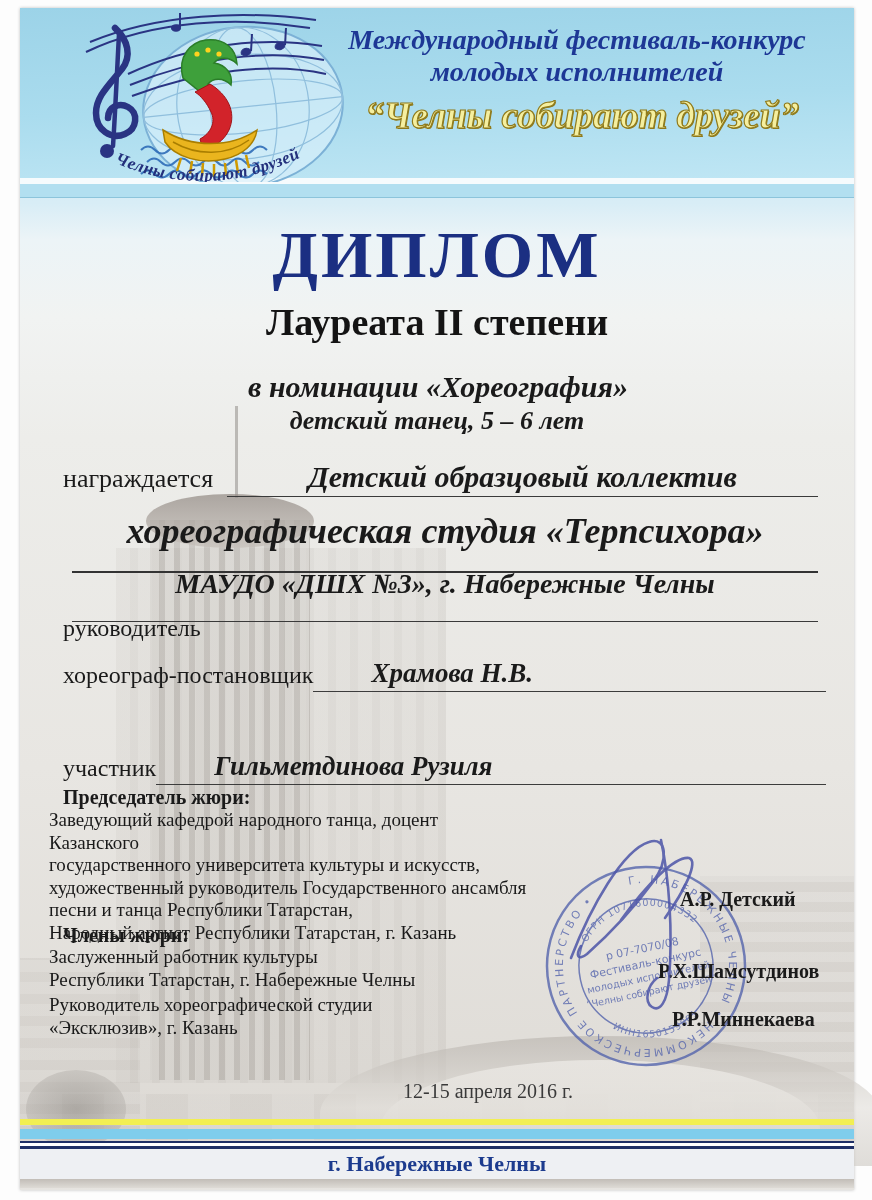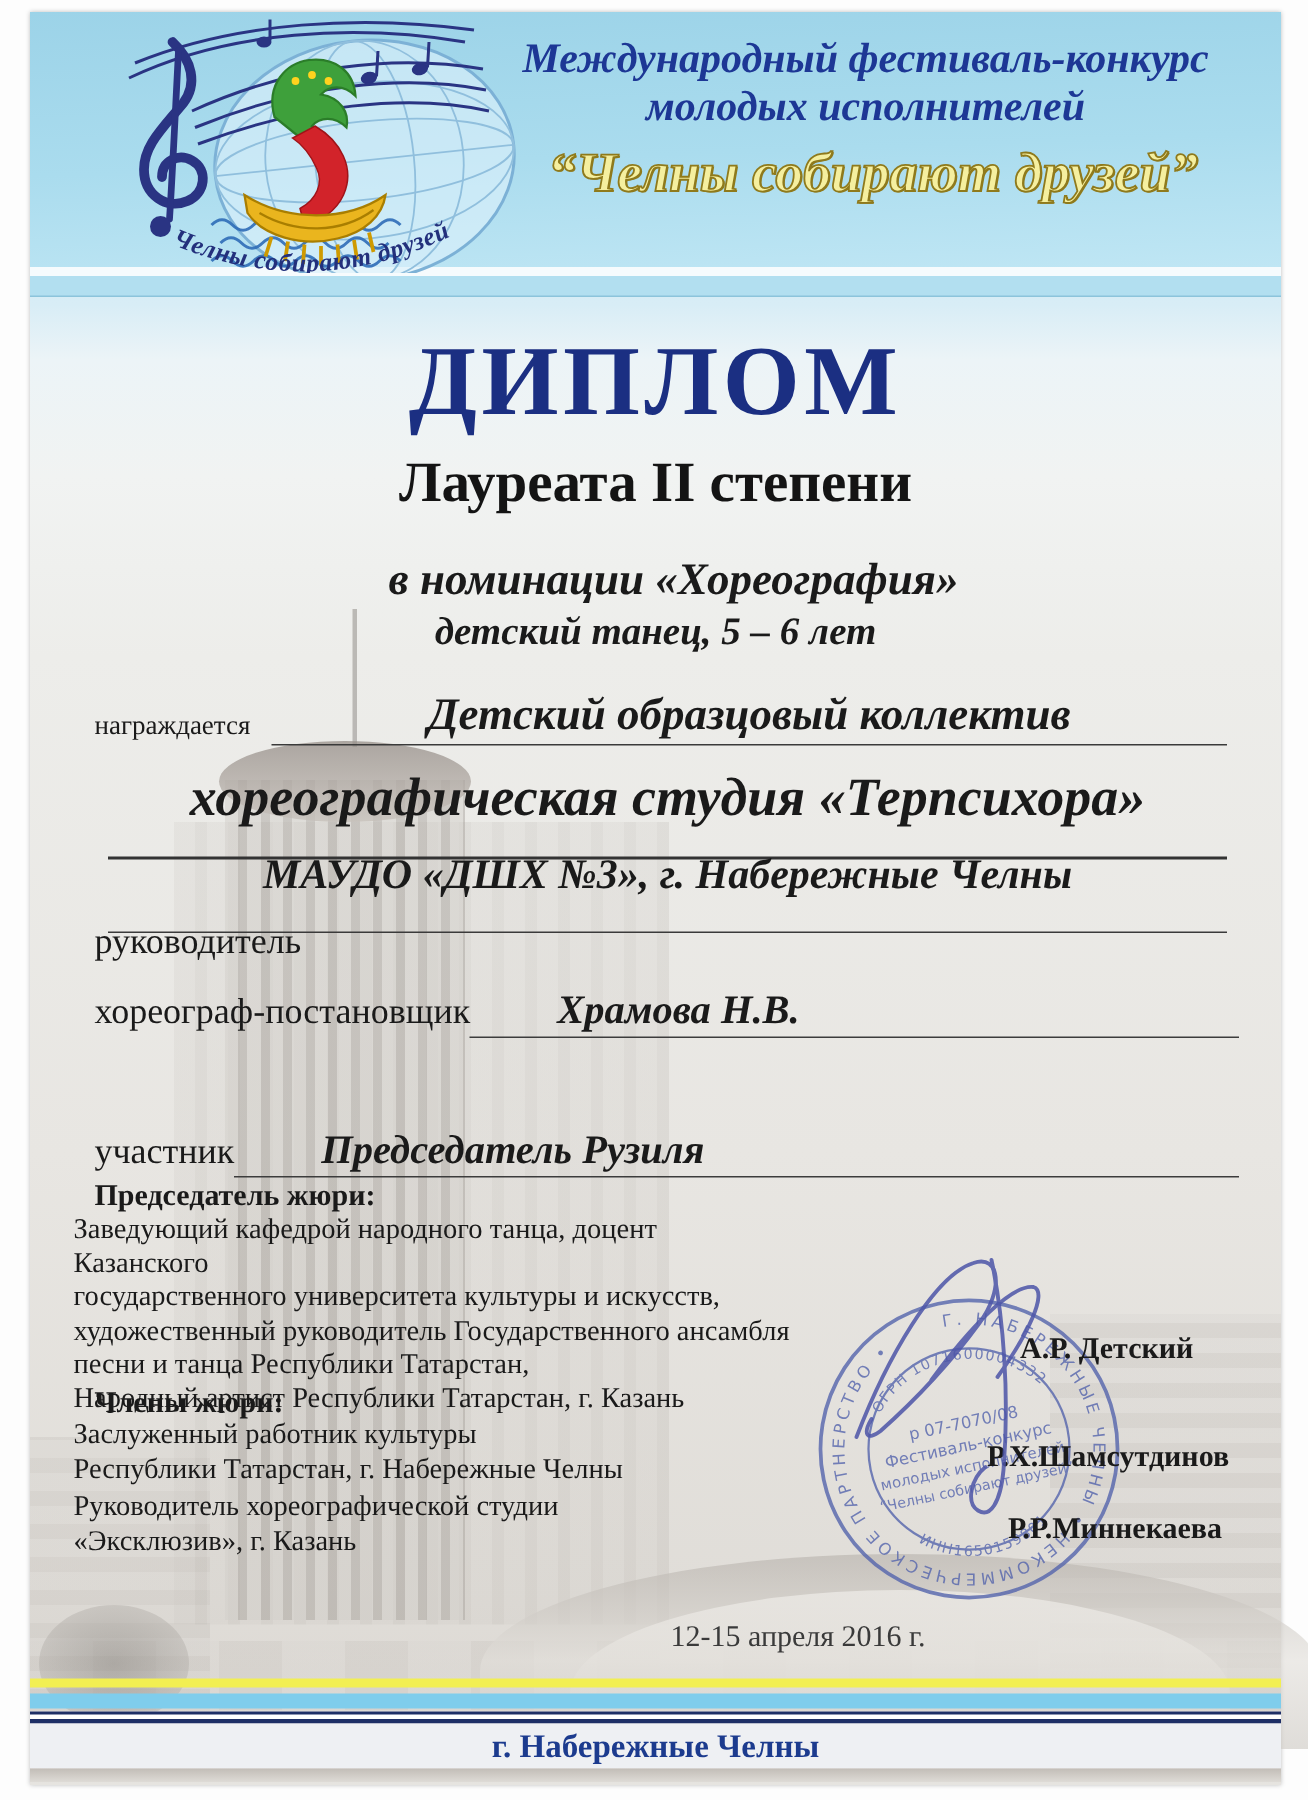--- a/index.html
+++ b/index.html
@@ -24,45 +24,45 @@
   .org-lines{left:290px;top:16px;width:534px;text-align:center;
     font-weight:bold;font-style:italic;color:#1d3795;font-size:28px;line-height:32px;}
   .festival-title{left:290px;top:86px;width:544px;text-align:center;
     font-weight:bold;font-style:italic;font-size:37px;color:#f5ef9f;
     -webkit-text-stroke:1.2px #8f7a1c;text-shadow:1px 1px 0 #8f7a1c;}
   
   .title{left:0;top:212px;width:834px;text-align:center;font-size:66px;font-weight:bold;
     color:#1b2f82;letter-spacing:3px;line-height:70px;}
   .degree{left:0;top:292px;width:834px;text-align:center;font-size:38px;
     font-weight:bold;color:#141414;}
-  .nomination{left:12px;top:362px;width:834px;text-align:center;font-size:30px;
+  .nomination{left:1px;top:362px;width:834px;text-align:center;font-size:30px;
     font-weight:bold;font-style:italic;}
   .category{left:0;top:398px;width:834px;text-align:center;font-size:26px;
     font-weight:bold;font-style:italic;}
   
   .award-row{left:43px;right:36px;top:447px;height:42px;display:flex;align-items:flex-end;}
-  .award-label{font-size:18px;padding-bottom:3px;white-space:nowrap;margin-top:40px;}
+  .award-label{font-size:26px;padding-bottom:3px;white-space:nowrap;margin-top:40px;}
   .award-line{flex:1;margin-left:14px;border-bottom:1.8px solid #3a3a3a;
     text-align:center;font-size:30px;font-weight:bold;font-style:italic;padding-bottom:2px;}
   .bigline{left:52px;right:36px;top:496px;height:48px;border-bottom:2px solid #333;
     text-align:center;font-size:36px;font-weight:bold;font-style:italic;
     display:flex;align-items:flex-end;justify-content:center;padding-bottom:19px;}
   .orgline{left:52px;right:36px;top:550px;height:42px;border-bottom:1.8px solid #3a3a3a;
     text-align:center;font-size:28px;font-weight:bold;font-style:italic;
     display:flex;align-items:flex-end;justify-content:center;padding-bottom:21px;}
   
   .frow{left:43px;right:28px;height:38px;display:flex;align-items:flex-end;}
   .flabel{font-size:24px;padding-bottom:3px;white-space:nowrap;}
   .fline{flex:1;border-bottom:1.6px solid #3c3c3c;padding:0 0 2px 58px;
     font-size:27px;font-weight:bold;font-style:italic;}
   
   .jheading{left:43px;width:480px;font-size:20px;font-weight:bold;}
   .jtext{left:29px;width:480px;font-size:19px;line-height:22.5px;white-space:pre-line;}
   .signame{font-size:20px;font-weight:bold;white-space:nowrap;}
-  .date{left:383px;top:1072px;font-size:20px;color:#3a3a3a;margin-left:44px;}
+  .date{left:383px;top:1072px;font-size:20px;color:#3a3a3a;}
   
   .f-yellow{left:0;top:1111px;width:834px;height:6px;background:#f2ef52;}
   .f-blue{left:0;top:1121px;width:834px;height:10px;background:#7fcdec;}
   .f-navy{left:0;top:1133px;width:834px;height:8px;background:#fff;box-sizing:border-box;
     border-top:2px solid #1e2f66;border-bottom:3px solid #1e2f66;}
   .f-band{left:0;top:1141px;width:834px;height:30px;background:#eef0f3;
     text-align:center;font-size:22px;font-weight:bold;color:#1c3b8e;line-height:30px;}
   .f-shadow{left:0;top:1171px;width:834px;height:9px;
     background:linear-gradient(180deg,#c2bdb7,#dedbd6);}
   
@@ -194,21 +194,21 @@
 
   <div class="abs frow z2" style="top:599px">
     <span class="flabel">руководитель</span>
   </div>
   <div class="abs frow z2" style="top:646px">
     <span class="flabel">хореограф-постановщик</span>
     <span class="fline">Храмова Н.В.</span>
   </div>
   <div class="abs frow z2" style="top:739px">
     <span class="flabel">участник</span>
-    <span class="fline">Председатель Рузиля</span>
+    <span class="fline">Гильметдинова Рузиля</span>
   </div>
 
   <div class="abs jheading z2" style="top:778px">Председатель жюри:</div>
   <div class="abs jtext z2" style="top:801px">Заведующий кафедрой народного танца, доцент Казанского
 государственного университета культуры и искусств,
 художественный руководитель Государственного ансамбля
 песни и танца Республики Татарстан,
 Народный артист Республики Татарстан, г. Казань</div>
   <div class="abs jheading z2" style="top:916px">Члены жюри:</div>
   <div class="abs jtext z2" style="top:938px">Заслуженный работник культуры

